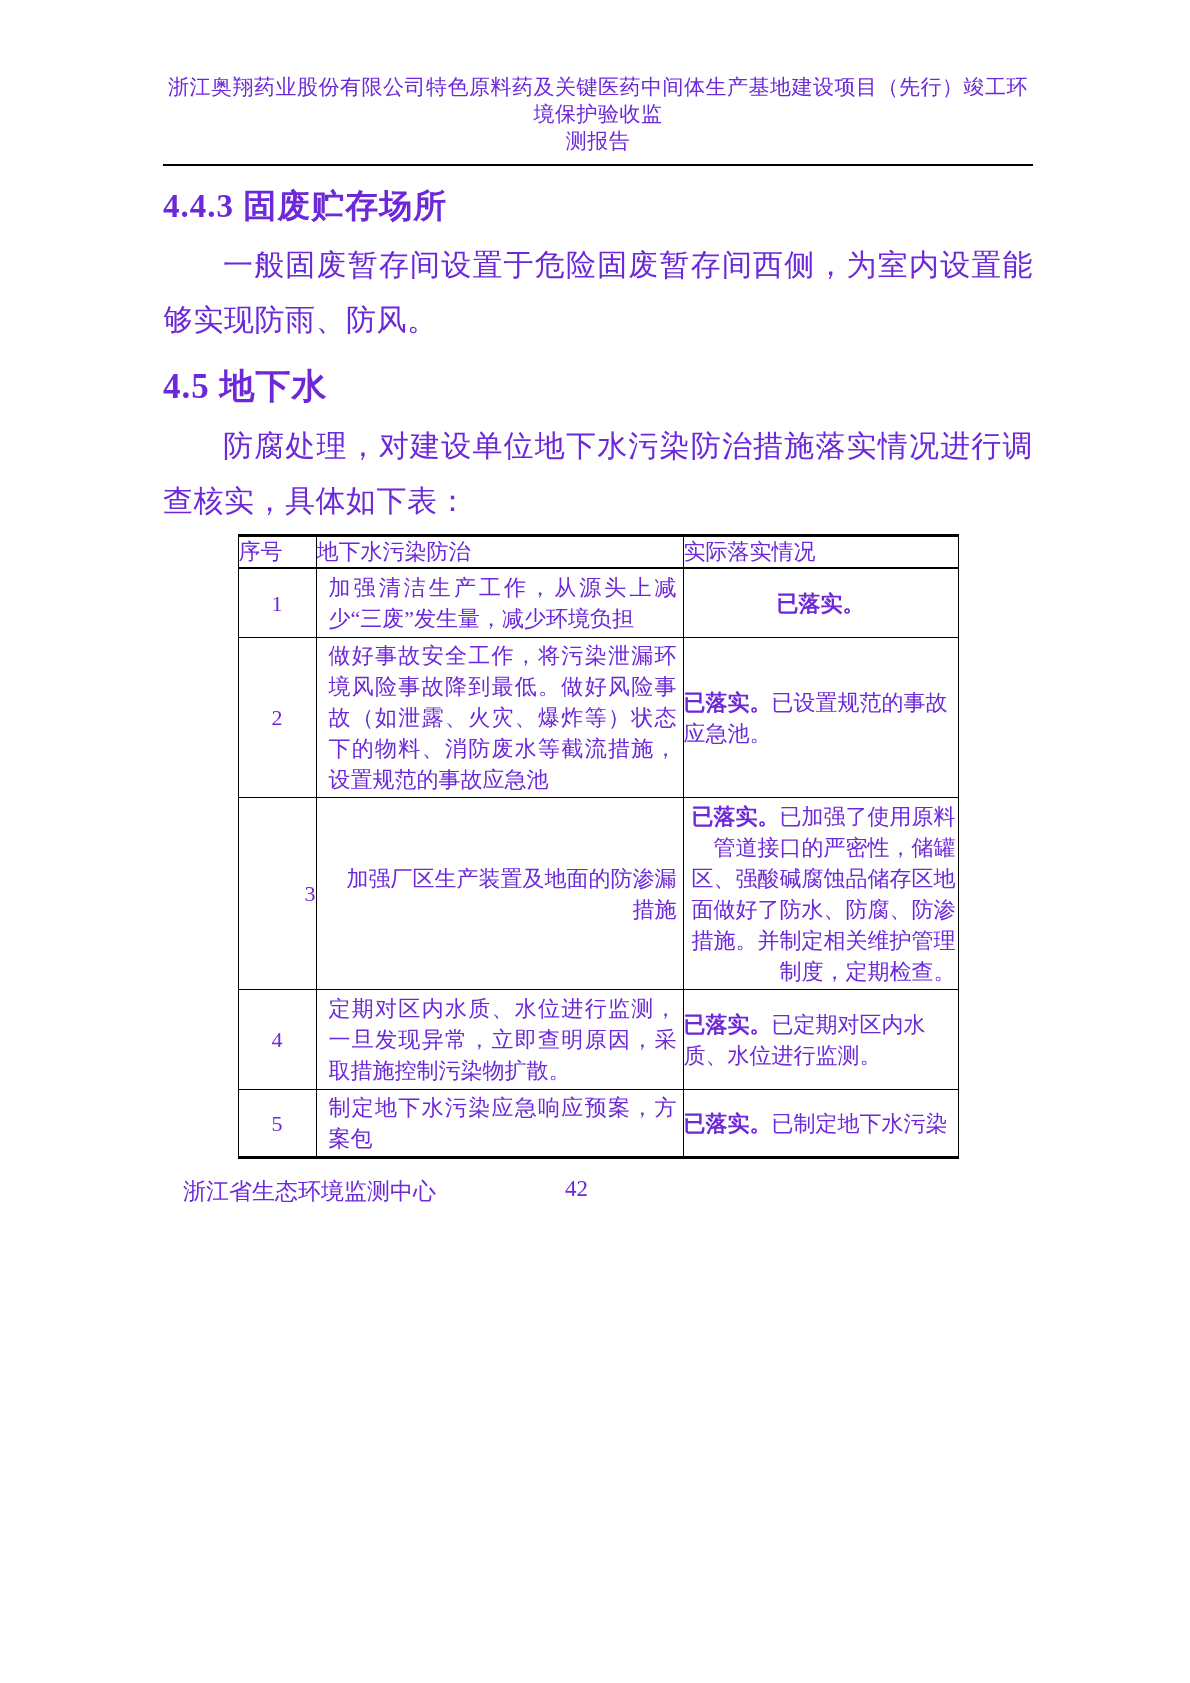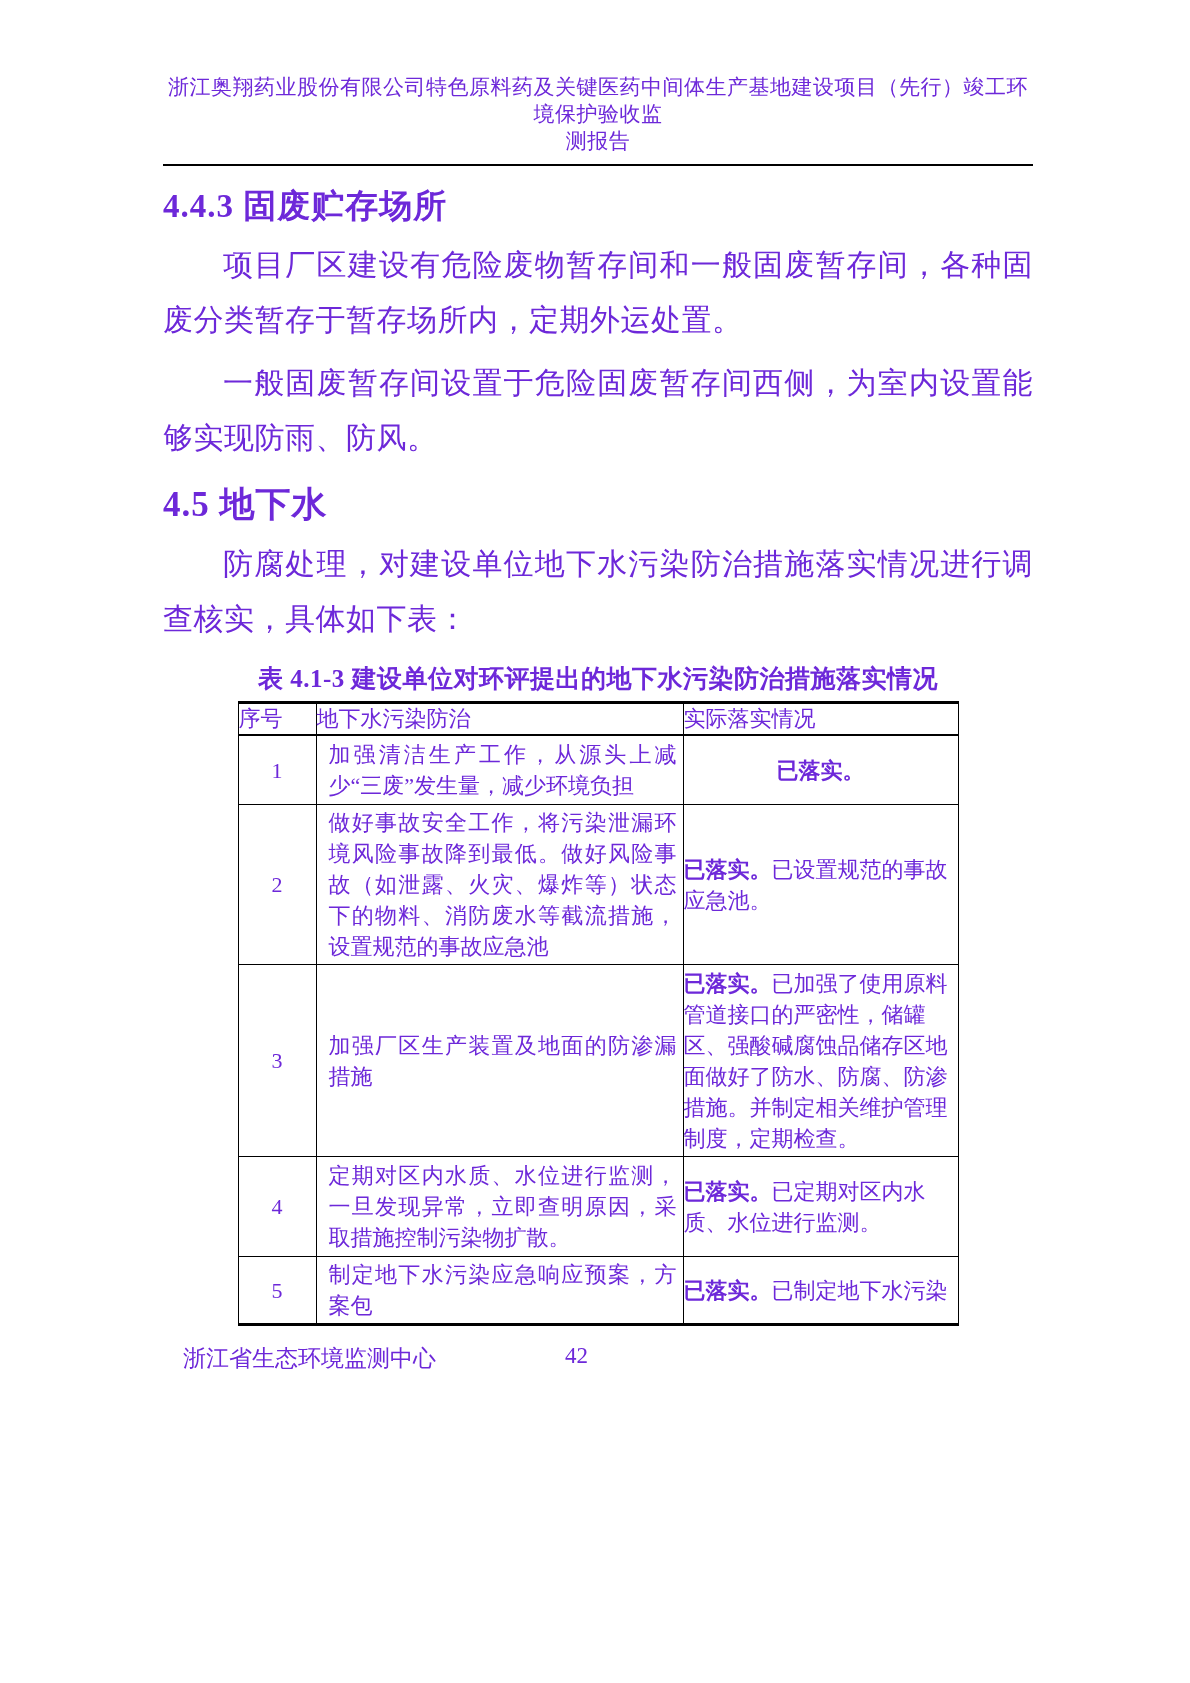--- a/index.html
+++ b/index.html
@@ -93,21 +93,21 @@
   table.measures td.status{
     padding:2px 2px 2px 0;
     text-align:left;
   }
   table.measures td.status.center{
     text-align:center;
     padding:0;
   }
   table.measures tr.r1 td{height:64px;}
   table.measures tr.r2 td{height:155px;}
-  table.measures tr.r3 td{height:187px;}
+  table.measures tr.r3 td{height:187px;text-align:right;}
   table.measures tr.r4 td{height:95px;}
   table.measures tr.r5 td{height:30px;}
   td.status b{font-weight:bold;}
   
   .doc-footer{
     position:relative;
     margin-top:17px;
     font-size:23px;
     height:30px;
   }
@@ -120,30 +120,28 @@
 <div class="page">
 
   <div class="doc-header">
     <span>浙江奥翔药业股份有限公司特色原料药及关键医药中间体生产基地建设项目（先行）竣工环境保护验收监</span><br>
     <span>测报告</span>
   </div>
   <hr class="header-rule">
 
   <div class="h443">4.4.3 固废贮存场所</div>
 
-  <p class="body">项目厂区建设有危险废物暂存间和一般固废暂存间，各种固废分类暂存于暂存场所内，定期外运处置。</p>
 
 
   <p class="body">一般固废暂存间设置于危险固废暂存间西侧，为室内设置能够实现防雨、防风。</p>
 
   <div class="h45">4.5 地下水</div>
 
   <p class="body">防腐处理，对建设单位地下水污染防治措施落实情况进行调查核实，具体如下表：</p>
 
-  <div class="tbl-caption">表 4.1-3  建设单位对环评提出的地下水污染防治措施落实情况</div>
 
   <table class="measures">
     <colgroup>
         <col class="c-no">
         <col class="c-measure">
         <col class="c-status">
       </colgroup>
     <thead>
       <tr>
         <th>序号</th>

